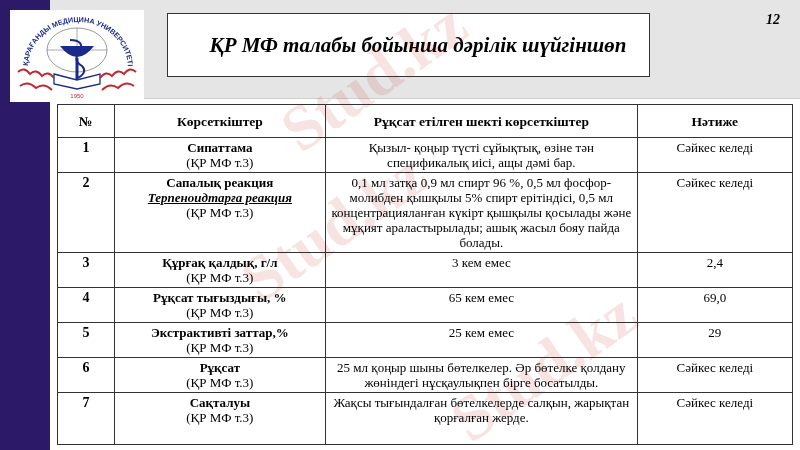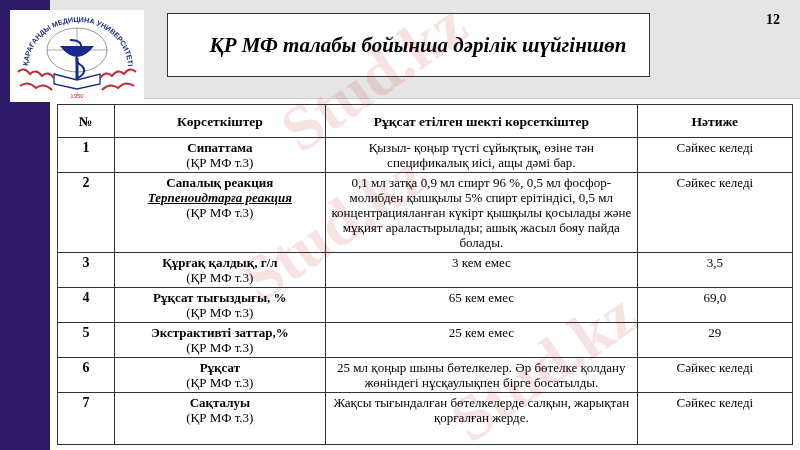--- a/index.html
+++ b/index.html
@@ -26,21 +26,21 @@
   .title-box {
     position: absolute; left: 167px; top: 13px; width: 462px; height: 62px;
     background: #ffffff; border: 1px solid #333;
     display: flex; flex-direction: column; align-items: center; justify-content: center;
     font-weight: bold; font-style: italic; font-size: 21px; line-height: 26px;
     text-align: center;
     padding-left: 19px;
   }
   .page-num {
     position: absolute; left: 766px; top: 12px;
-    font-weight: bold; font-size: 14px;
+    font-weight: bold; font-size: 14px; font-style: italic;
   }
   .watermark {
     position: absolute; color: rgba(200, 40, 40, 0.13);
     font-family: "Liberation Serif", serif; font-weight: bold;
     font-size: 64px; transform: rotate(-35deg); pointer-events: none;
     white-space: nowrap;
   }
   table.spec {
     position: absolute; left: 57px; top: 104px;
     width: 736px; border-collapse: collapse;
@@ -128,21 +128,21 @@
       <td class="c-lim">0,1 мл затқа 0,9 мл спирт 96 %, 0,5 мл фосфор-молибден қышқылы 5% спирт ерітіндісі, 0,5 мл концентрацияланған күкірт қышқылы қосылады және мұқият араластырылады; ашық жасыл бояу пайда болады.</td>
       <td class="c-res">Сәйкес келеді</td>
     </tr>
     <tr style="height:35px;">
       <td class="c-num">3</td>
       <td class="c-ind">
         <span class="ind-name">Құрғақ қалдық, г/л</span>
         <span class="ind-ref">(ҚР МФ т.3)</span>
       </td>
       <td class="c-lim">3 кем емес</td>
-      <td class="c-res">3,5</td>
+      <td class="c-res">2,4</td>
     </tr>
     <tr style="height:33px;">
       <td class="c-num">4</td>
       <td class="c-ind">
         <span class="ind-name">Рұқсат тығыздығы, %</span>
         <span class="ind-ref">(ҚР МФ т.3)</span>
       </td>
       <td class="c-lim">65 кем емес</td>
       <td class="c-res">69,0</td>
     </tr>

